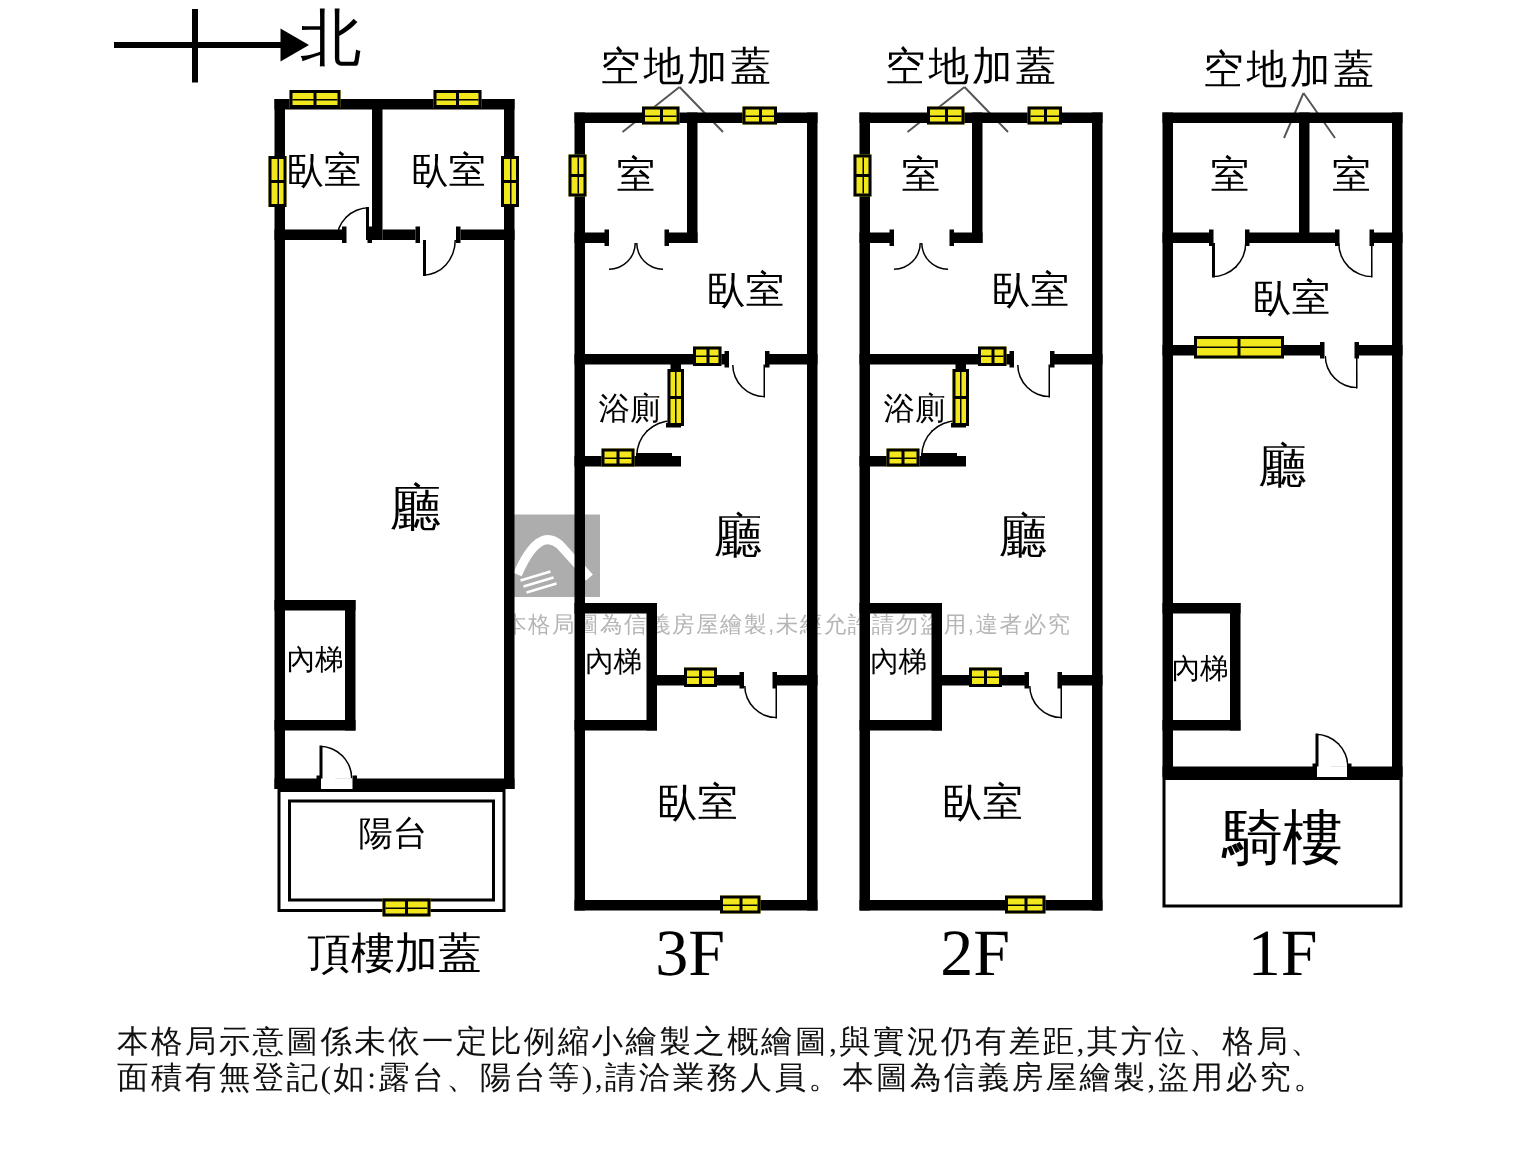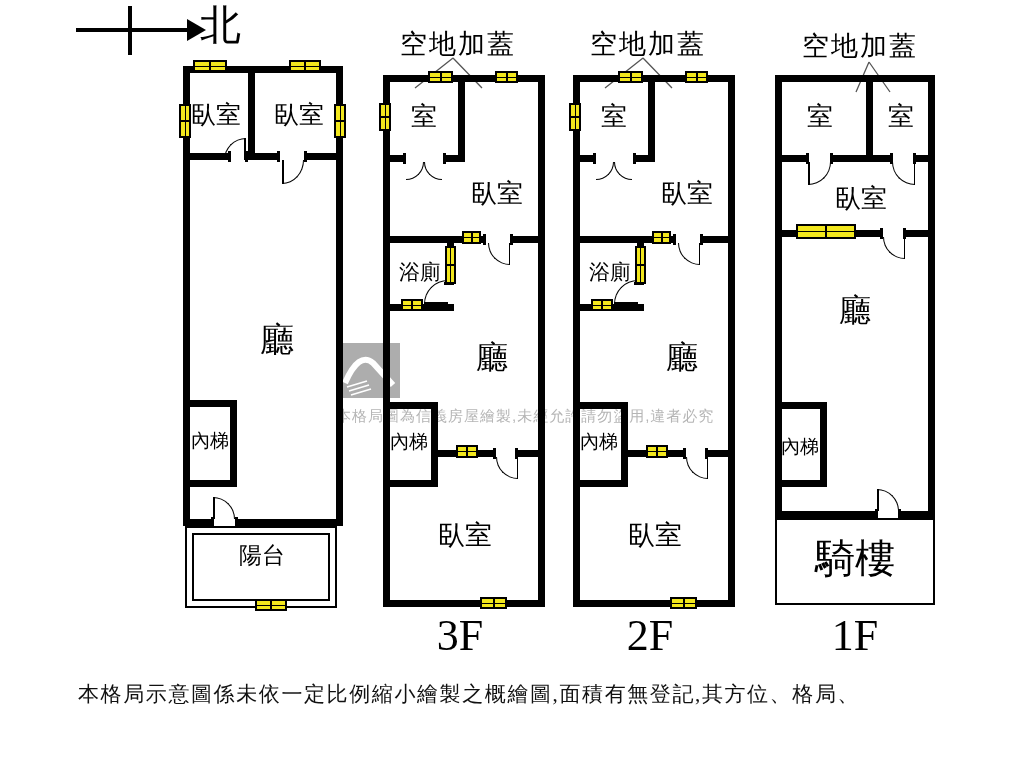--- a/index.html
+++ b/index.html
@@ -82,20 +82,21 @@
     <div class="w" style="left:0;top:480px;width:54px;height:7px;"></div>
     <div class="lab" style="left:4px;top:431px;width:46px;font-size:19px;">內梯</div>
     <div class="jb" style="left:28px;top:517px;width:3px;height:11px;"></div>
     <div class="jb" style="left:52px;top:517px;width:3px;height:11px;"></div>
     <div class="arc tr" style="left:30px;top:497px;width:22px;height:22px;"></div>
     <div class="leaf" style="left:30px;top:497px;width:1.5px;height:22px;"></div>
     <div class="thin" style="left:2px;top:526px;width:148px;height:78px;"></div>
     <div class="thin" style="left:9px;top:533px;width:134px;height:64px;"></div>
     <div class="win" style="left:72px;top:599px;width:32px;height:12px;"></div>
     <div class="lab" style="left:49px;top:544px;width:60px;font-size:23px;">陽台</div>
+    <div class="floorname" style="left:10px;top:616px;width:140px;font-size:29px;">頂樓加蓋</div>
   </div>
 
   <div class="plan" style="left:383px;top:0;width:162px;height:660px;">
     <div class="lab" style="left:17px;top:30px;width:112px;font-size:27px;letter-spacing:2px;">空地加蓋</div>
     <svg class="abs" style="left:22px;top:56px;z-index:2;" width="85" height="36">
       <path d="M48 2 L10 32 M48 2 L77 32" stroke="#555" stroke-width="1.3" fill="none"></path>
     </svg>
     <div class="w" style="left:0;top:75px;width:162px;height:7px;"></div>
     <div class="w" style="left:0;top:75px;width:7px;height:532px;"></div>
     <div class="w" style="left:155px;top:75px;width:7px;height:532px;"></div>
@@ -237,16 +238,17 @@
     <div class="jb" style="left:100px;top:509px;width:3px;height:11px;"></div>
     <div class="jb" style="left:123px;top:509px;width:3px;height:11px;"></div>
     <div class="arc tr" style="left:102px;top:489px;width:22px;height:22px;"></div>
     <div class="leaf" style="left:102px;top:489px;width:1.5px;height:22px;"></div>
     <div class="thin" style="left:0;top:518px;width:156px;height:83px;"></div>
     <div class="lab" style="left:30px;top:538px;width:100px;font-size:40px;">騎樓</div>
     <div class="floorname" style="left:50px;top:610px;width:60px;font-size:44px;">1F</div>
   </div>
 
   <div id="disclaimer">
-    <div>本格局示意圖係未依一定比例縮小繪製之概繪圖,面積有無登記,其方位、格局、</div>
+    <div>本格局示意圖係未依一定比例縮小繪製之概繪圖,與實況仍有差距,其方位、格局、</div>
+    <div>面積有無登記(如:露台、陽台等),請洽業務人員。本圖為信義房屋繪製,盜用必究。</div>
   </div>
 
 </div>
 
 </body></html>

